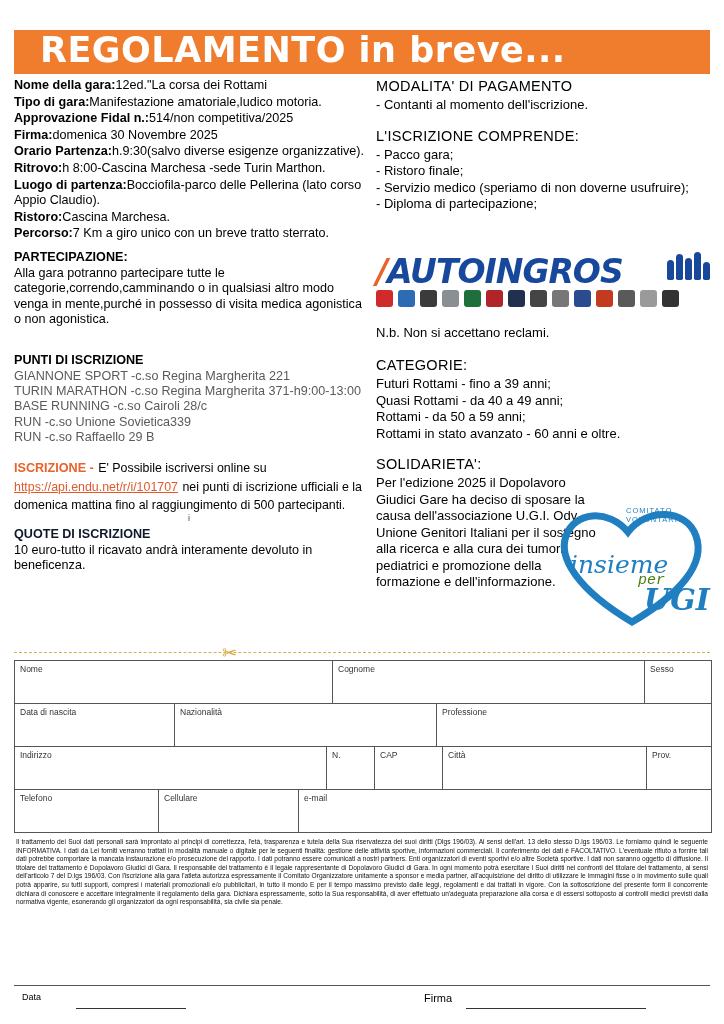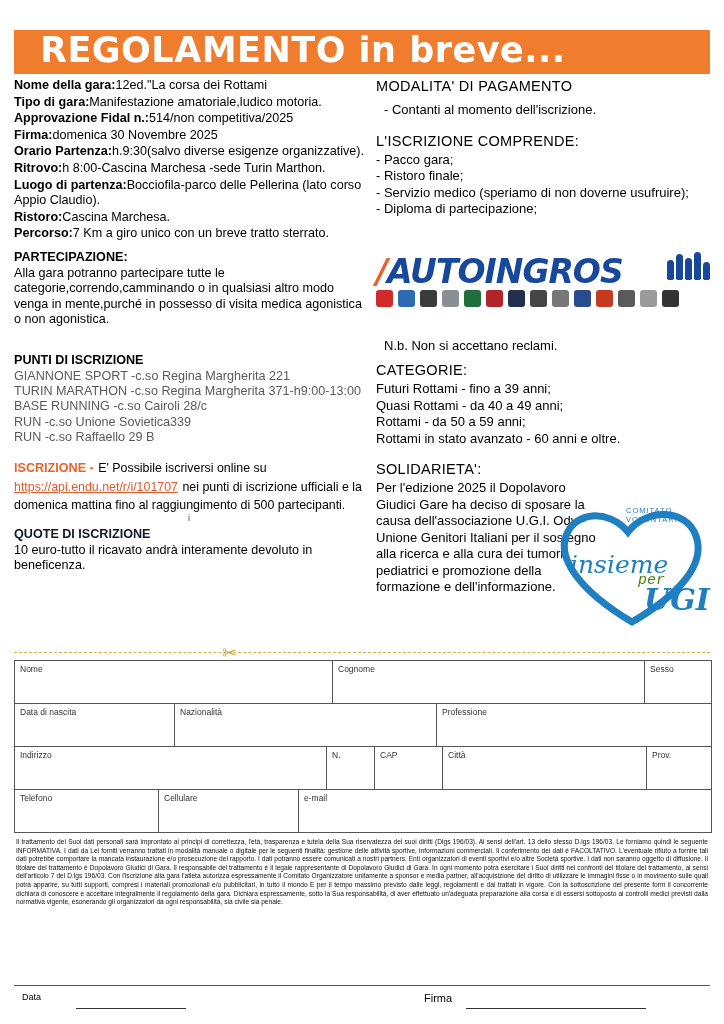--- a/index.html
+++ b/index.html
@@ -39,21 +39,21 @@
 
   .para{font-size:12.6px;line-height:15.4px;margin:0 0 2px 0;}
 
   .gray{color:#5a5a5a;font-size:12.6px;line-height:15.4px;}
 
   .orange-h{color:#e8622a;font-weight:bold;font-size:12.6px;}
   .link{color:#e05a2b;text-decoration:underline;font-size:12.4px;}
 
   
   .rh{font-size:14.5px;letter-spacing:.3px;margin:0 0 3px 0;}
-  .rtxt{font-size:13px;line-height:16.5px;margin:8px;}
+  .rtxt{font-size:13px;line-height:16.5px;margin:0;}
   .rlist{font-size:13px;line-height:16.5px;margin:0;}
 
   
   .sponsor{position:absolute;left:376px;top:250px;width:336px;height:62px;}
   .sponsor .word{
     font-family:"DejaVu Sans", sans-serif;
     font-weight:bold;font-style:italic;
     font-size:33px;color:#18489b;letter-spacing:-1px;
     position:absolute;left:0;top:2px;white-space:nowrap;
   }
@@ -188,21 +188,21 @@
     <div class="rh" style="margin-top:14px">L'ISCRIZIONE COMPRENDE:</div>
     <div class="rlist">- Pacco gara;</div>
     <div class="rlist">- Ristoro finale;</div>
     <div class="rlist">- Servizio medico (speriamo di non doverne usufruire);</div>
     <div class="rlist">- Diploma di partecipazione;</div>
 
     <div style="height:112px"></div>
 
     <div class="rtxt">N.b. Non si accettano reclami.</div>
 
-    <div class="rh" style="margin-top:5px">CATEGORIE:</div>
+    <div class="rh" style="margin-top:16px">CATEGORIE:</div>
     <div class="rlist">Futuri Rottami - fino a 39 anni;</div>
     <div class="rlist">Quasi Rottami - da 40 a 49 anni;</div>
     <div class="rlist">Rottami - da 50 a 59 anni;</div>
     <div class="rlist">Rottami in stato avanzato - 60 anni e oltre.</div>
 
     <div class="rh" style="margin-top:14px">SOLIDARIETA':</div>
     <div class="rlist" style="width:222px">Per l'edizione 2025 il Dopolavoro Giudici Gare ha deciso di sposare la causa dell'associazione U.G.I. Odv - Unione Genitori Italiani per il sostegno alla ricerca e alla cura dei tumori pediatrici e promozione della formazione e dell'informazione.</div>
   </div>
 
   <div class="sponsor">

